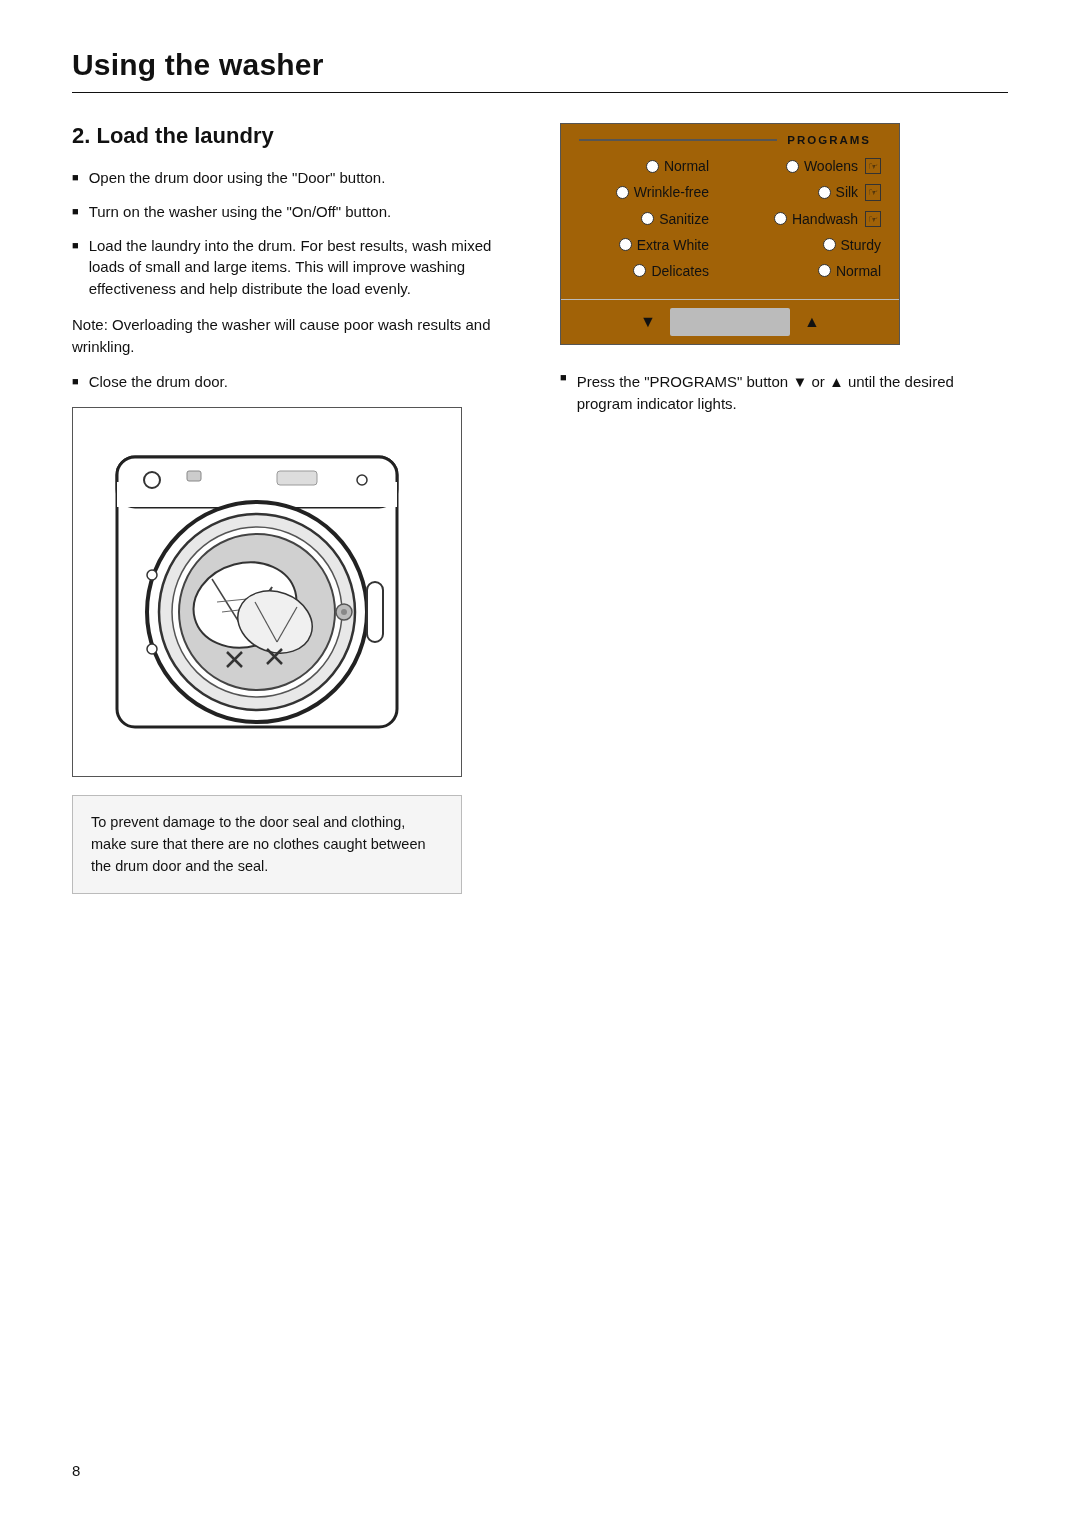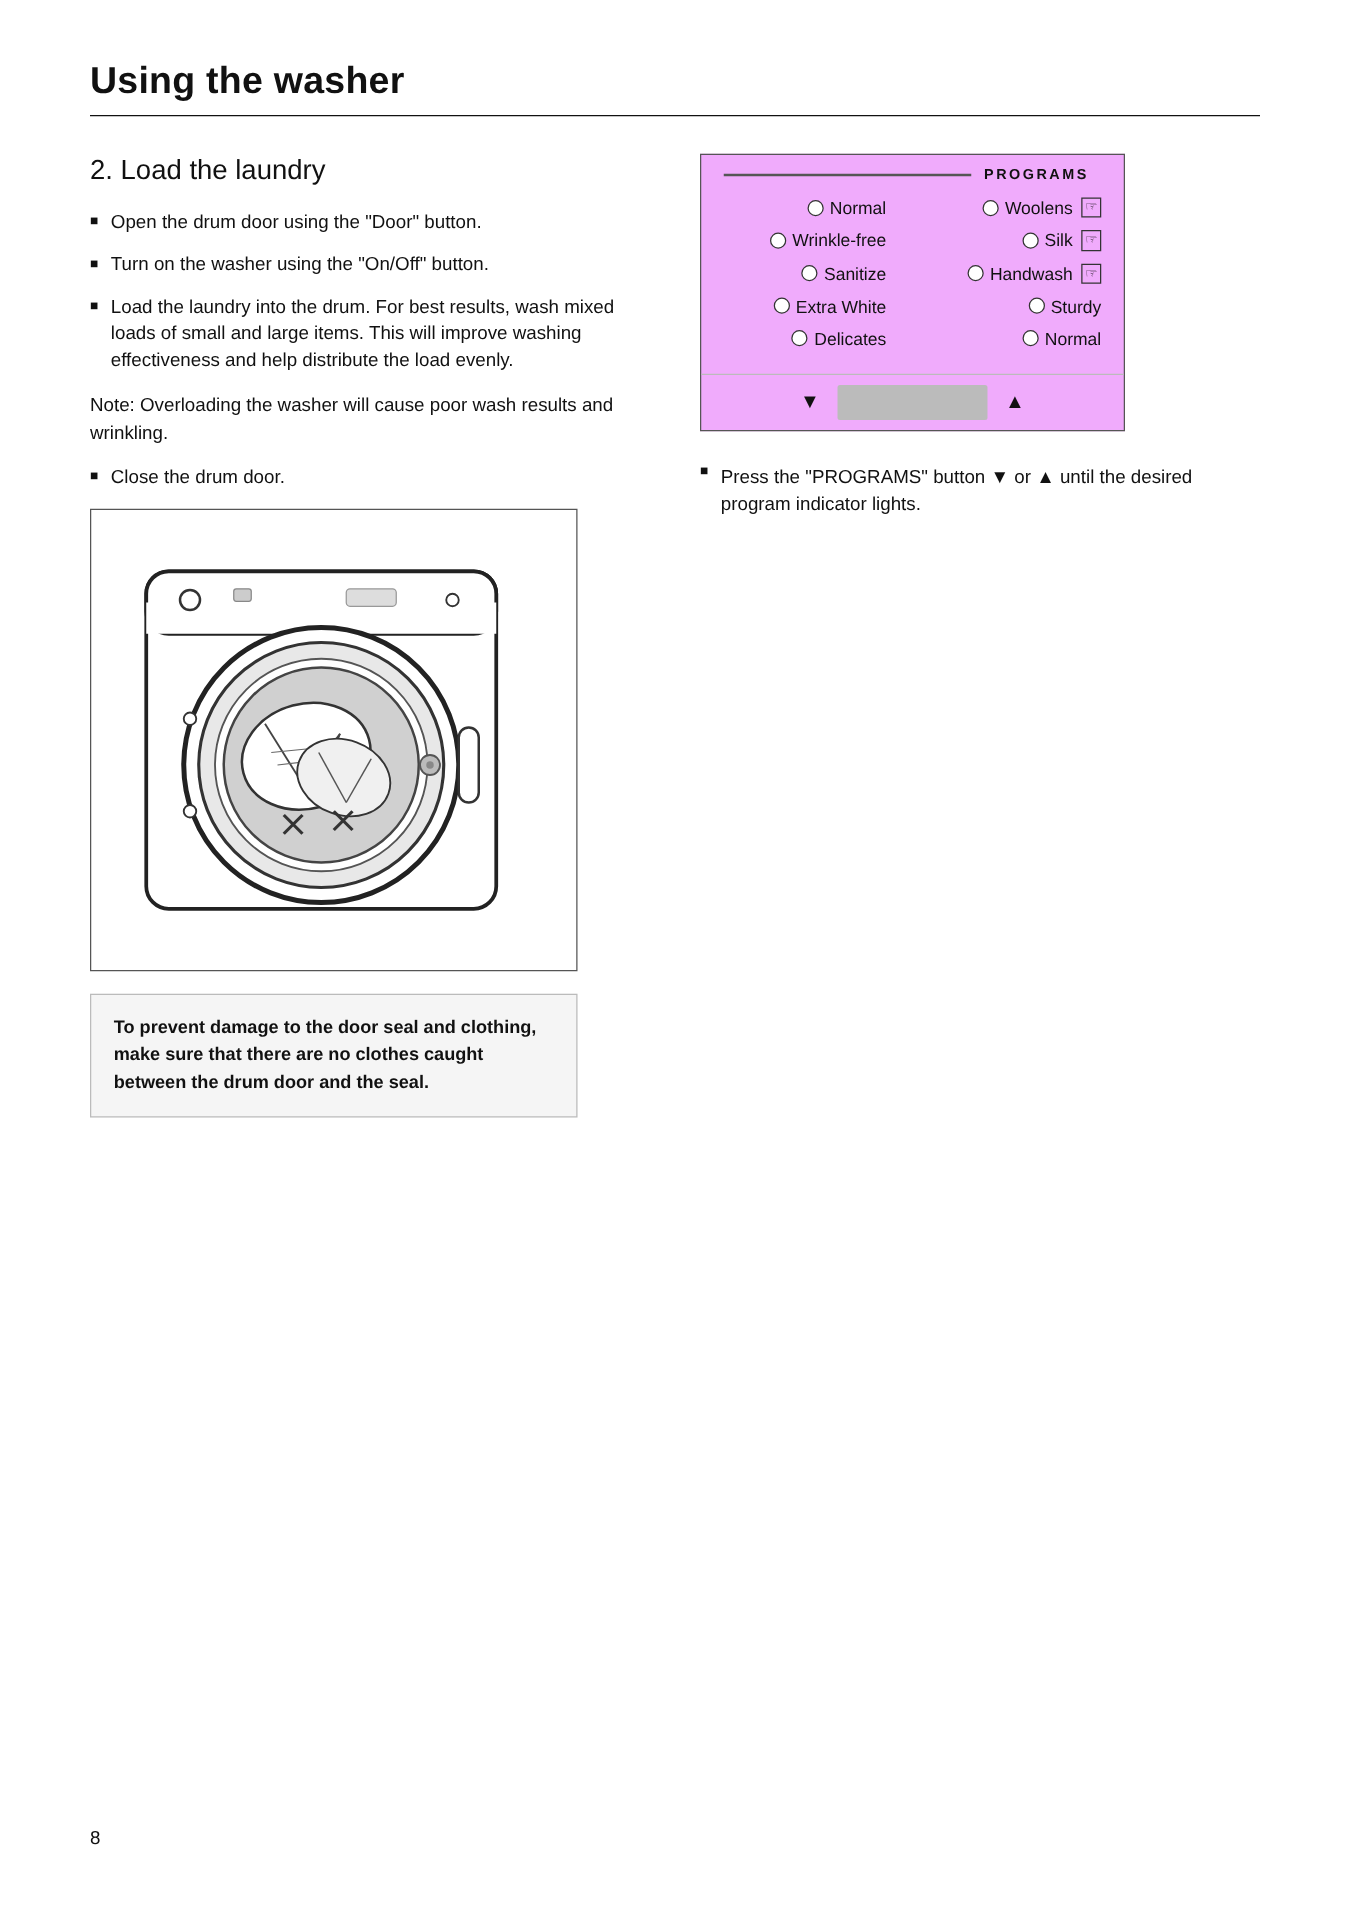--- a/index.html
+++ b/index.html
@@ -36,21 +36,21 @@
       flex: 0 0 440px;
       max-width: 440px;
     }
 
     .col-right {
       flex: 1;
     }
 
     .section-heading {
       font-size: 22px;
-      font-weight: normal;
+      font-weight: bold;
       margin-bottom: 18px;
     }
 
     .bullet-list {
       list-style: none;
       margin-bottom: 14px;
     }
 
     .bullet-list li {
       display: flex;
@@ -84,21 +84,20 @@
       background: #fff;
     }
 
     .warning-box {
       border: 1.5px solid #bbb;
       background: #f5f5f5;
       padding: 16px 18px;
       line-height: 1.5;
       font-size: 14.5px;
       width: 390px;
-      font-weight: bold;
     }
     .programs-top-line {
       display: flex;
       align-items: center;
       margin-bottom: 12px;
     }
     .programs-top-line-bar {
       flex: 1;
       height: 1.5px;
       background: #555;
@@ -166,21 +165,21 @@
       height: 28px;
       background: #bbb;
       margin: 0 4px;
       border-radius: 2px;
     }
 
     .programs-border-box {
       border: 1.5px solid #555;
       padding: 0 0 0 0;
       width: 340px;
-      background: #f0abfc;
+      background: #a16207;
       margin-bottom: 22px;
     }
 
     .programs-inner {
       padding: 10px 18px 10px 18px;
     }
 
     .programs-bottom-row {
       display: flex;
       align-items: center;

